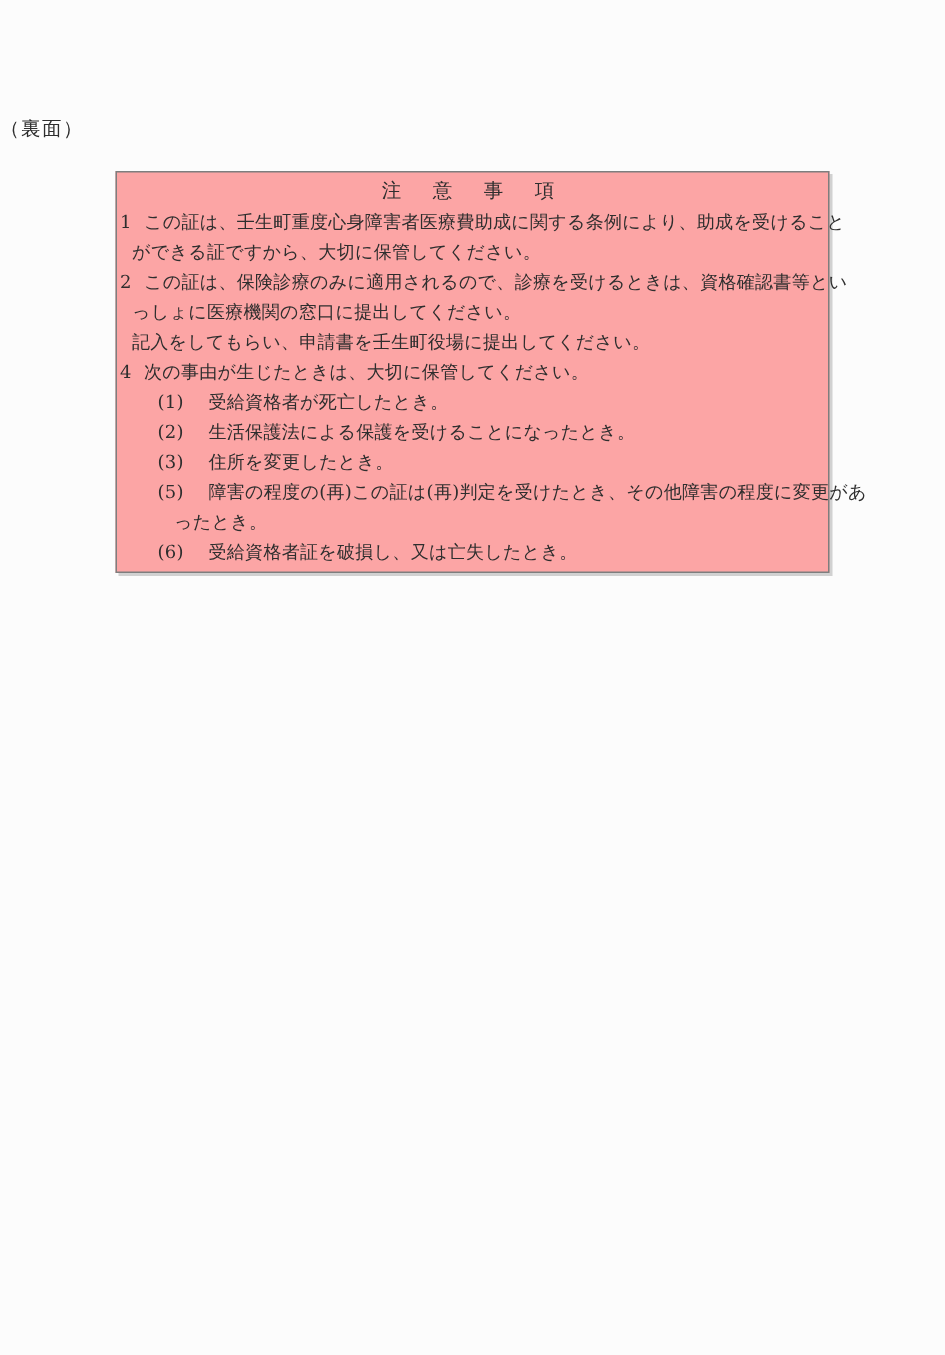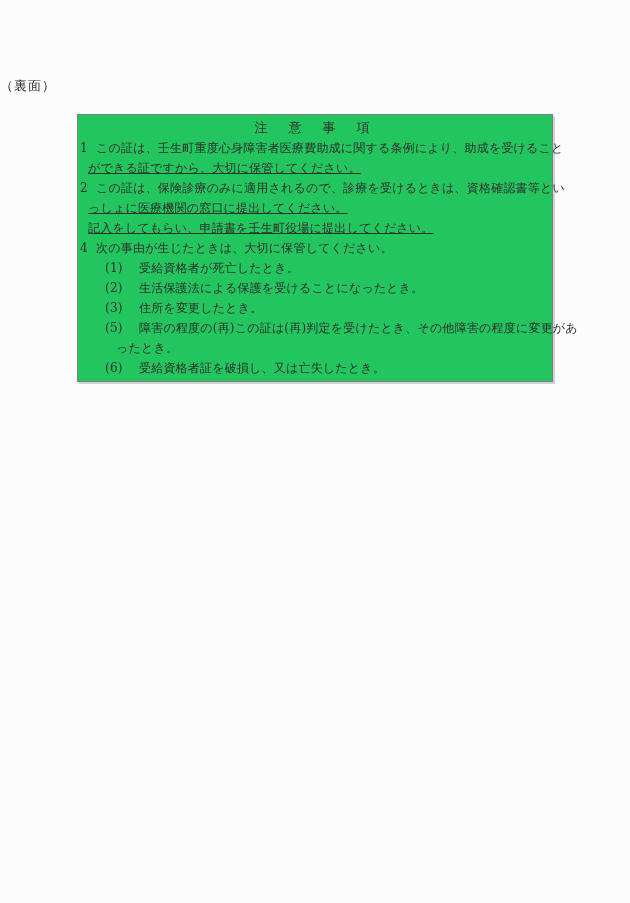--- a/index.html
+++ b/index.html
@@ -24,42 +24,41 @@
     letter-spacing: 1px;
   }
   .notice-box {
     position: absolute;
     top: 114px;
     left: 77px;
     width: 476px;
     box-sizing: border-box;
     border: 1px solid #7e7e7e;
     box-shadow: 2px 2px 0 rgba(130,130,130,0.35);
-    background: #22c55e;
+    background: #fca5a5;
     padding: 3px 4px 3px 2px;
   }
   .box-title {
     font-size: 13px;
     line-height: 20px;
     text-align: center;
     letter-spacing: 4px;
   }
   .line {
     font-size: 12px;
     line-height: 20px;
     white-space: nowrap;
     letter-spacing: 0.2px;
   }
   .inum {
     display: inline-block;
     width: 16px;
   }
   .cont {
     padding-left: 8px;
-    text-decoration: underline;
   }
   .sub {
     padding-left: 25px;
   }
   .snum {
     display: inline-block;
     width: 34px;
   }
   .subcont {
     padding-left: 36px;

